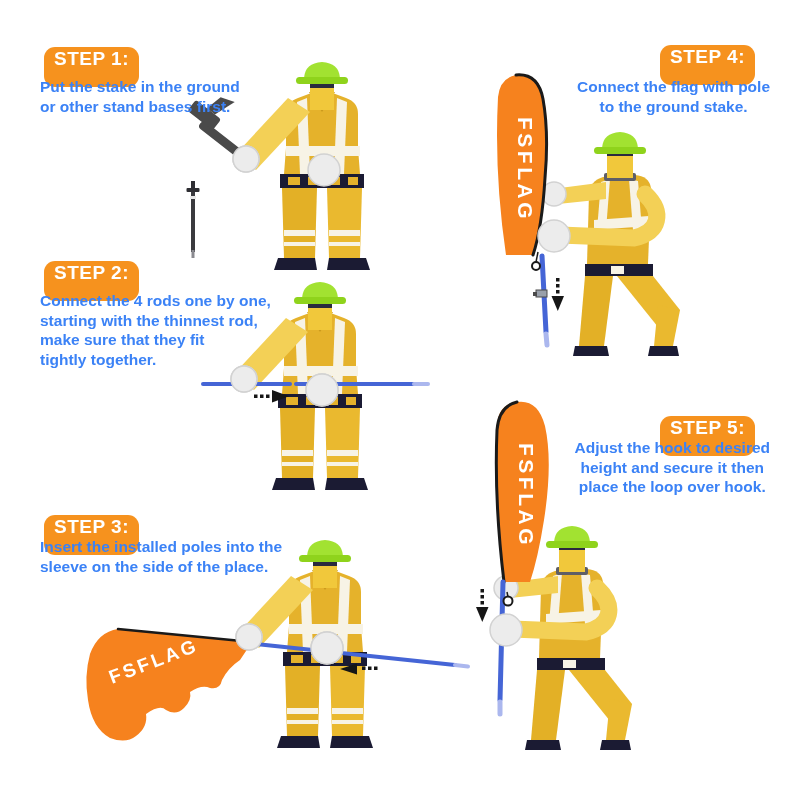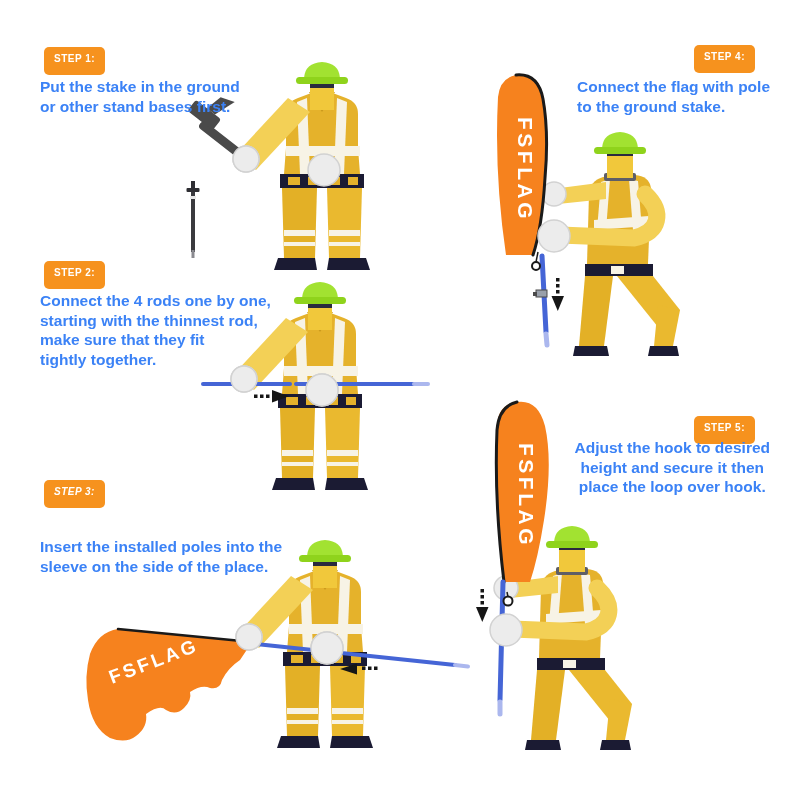--- a/index.html
+++ b/index.html
@@ -3,31 +3,31 @@
 <meta charset="utf-8">
 <style>
   html,body{margin:0;padding:0;}
   body{
     width:800px;height:800px;position:relative;background:#ffffff;overflow:hidden;
     font-family:"Liberation Sans","DejaVu Sans",sans-serif;
   }
   .stage{position:absolute;left:0;top:0;width:800px;height:800px;}
   .badge{
     position:absolute;background:#F6921E;color:#ffffff;font-weight:bold;
-    font-size:10px;line-height:24px;height:28px;padding:0 10px;border-radius:5px;
+    font-size:19px;line-height:24px;height:40px;padding:0 10px;border-radius:11px;
     letter-spacing:.5px;white-space:nowrap;
   }
   .desc{
     position:absolute;color:#3b82f6;font-weight:bold;font-size:15.5px;
     line-height:19.5px;white-space:pre-line;
   }
   .b1{left:44px;top:47px;}   .d1{left:40px;top:77px;}
   .b2{left:44px;top:261px;text-align:right;}  .d2{left:40px;top:291px;}
-  .b3{left:44px;top:480px;font-style:italic;}  .d3{left:40px;top:537px;}
-  .b4{right:45px;top:45px;}  .d4{right:30px;top:77px;text-align:left;}
+  .b3{left:44px;top:515px;}  .d3{left:40px;top:537px;}
+  .b4{right:45px;top:45px;}  .d4{right:30px;top:77px;text-align:center;}
   .b5{right:45px;top:416px;} .d5{right:30px;top:438px;text-align:center;}
 </style>
 </head>
 <body>
 
 <svg class="stage" viewBox="0 0 800 800" aria-hidden="true">
   <defs>
     <g id="hand-sm">
         <circle r="13" fill="#ECECEC" stroke="#D2D2D2" stroke-width="1.5"></circle>
       </g>

